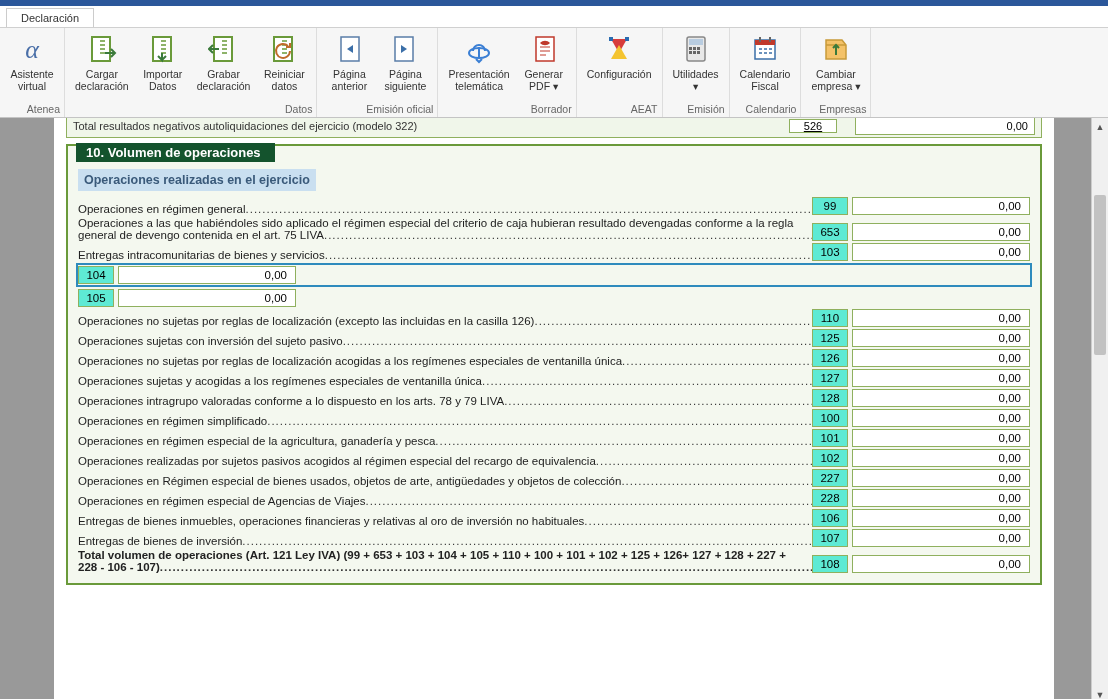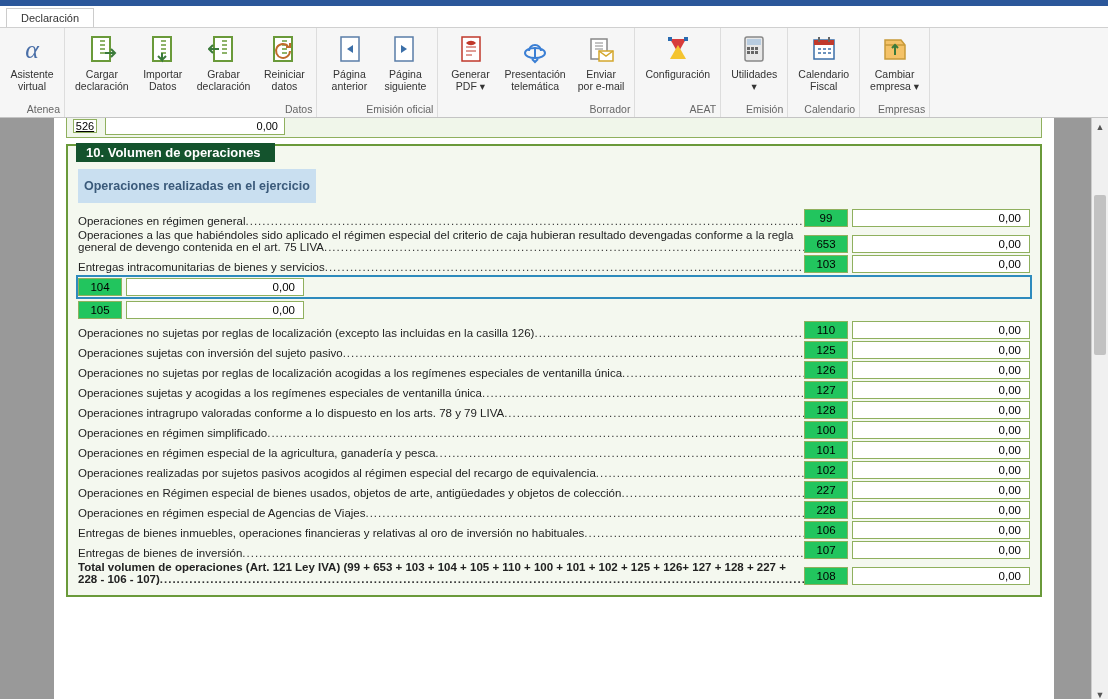--- a/index.html
+++ b/index.html
@@ -12,33 +12,33 @@
 .rgroup { border-right: 1px solid #ddd; padding: 2px 4px 0 4px; display: flex; flex-direction: column; align-items: center; }
 .rgroup-items { display: flex; flex: 1; gap: 0; }
 .rbtn { display: flex; flex-direction: column; align-items: center; padding: 2px 6px; font-size: 10.5px; color: #333; text-align: center; min-width: 56px; cursor: pointer; }
 .rbtn .icon { width: 34px; height: 34px; margin-bottom: 2px; display: flex; align-items: center; justify-content: center; }
 .rbtn .lbl { line-height: 1.15; white-space: pre-line; }
 .rgroup-name { font-size: 10.5px; color: #666; padding: 1px 0 2px; text-align: right; width: 100%; }
 .content-area { background: #999; height: 585px; display: flex; justify-content: center; overflow: hidden; position: relative; }
 .page { background: #fff; width: 1000px; margin-top: -4px; padding: 0 12px 12px; }
 .prev-total-row { display:flex; align-items:center; border:1px solid #8FB05E; background:#f0f6ea; padding:2px 6px; margin:0 0 6px 0; }
 .prev-total-row .ptxt { flex:1; font-size:11px; color:#333; }
-.prev-total-row .pcell { width:24px; border:1px solid #8FB05E; background:#fff; text-align:center; font-size:11px; margin-right:8px;text-decoration:underline; }
+.prev-total-row .pcell { width:48px; border:1px solid #8FB05E; background:#fff; text-align:center; font-size:11px; margin-right:18px;text-decoration:underline; }
 .prev-total-row .pval { width:180px; border:1px solid #8FB05E; background:#fff; text-align:right; padding:2px 6px; font-size:11px; }
 .section-box { border: 2px solid #6a9a3a; background: #f4f8ef; padding: 0; position: relative; }
 .section-title-wrap { position: relative; top: -3px; }
 .section-title { display: inline-block; background: #14532d; color: #fff; font-weight: bold; padding: 2px 14px 2px 10px; font-size: 13px; margin-left: 8px; }
 .section-body { padding: 4px 10px 8px; }
-.subhead { background: #c9dff0; color: #3a5a7a; font-weight: bold; padding: 10px 6px; font-size: 12.5px; margin-bottom: 4px; display:inline-block; }
+.subhead { background: #c9dff0; color: #3a5a7a; font-weight: bold; padding: 4px 6px; font-size: 12.5px; margin-bottom: 4px; display:inline-block; }
 .row { display: flex; align-items: flex-end; margin: 2px 0; }
 .row.highlight { border:2px solid #2e8bbd; padding:1px 0; margin:1px -2px; }
 .row .desc { flex: 1; font-size: 11.5px; color: #222; position: relative; overflow: hidden; white-space: normal; padding-right: 6px; }
 .row .desc::after { content: "......................................................................................................................................................................................................................................................................................................."; position: absolute; letter-spacing: 1px; color: #333; }
 .row.total .desc { font-weight: bold; }
-.cell { width: 44px; border: 1px solid #8FB05E; background: #22c55e; text-align: center; font-size: 11.5px; padding: 2px 0; margin-right: 4px; }
+.cell { width: 36px; border: 1px solid #8FB05E; background: #5eead4; text-align: center; font-size: 11.5px; padding: 2px 0; margin-right: 4px; }
 .val { width: 178px; border: 1px solid #8FB05E; background: #fff; text-align: right; padding: 2px 8px; font-size: 11.5px; }
 .scrollbar { position: absolute; right: 0; top: 0; bottom: 0; width: 17px; background: #f0f0f0; border-left: 1px solid #ccc; display:flex; flex-direction:column; }
 .scrollbar .arrow { height:17px; display:flex; align-items:center; justify-content:center; font-size:9px; color:#555; }
 .scrollbar .track { flex:1; position:relative; }
 .scrollbar .thumb { position:absolute; left:2px; right:2px; top:60px; height:160px; background:#c2c2c2; border-radius:2px; }
 svg { display:block; }
 </style>
 </head>
 <body>
 
@@ -135,50 +135,38 @@
 siguiente</div>
           </div>
         </div>
         <div class="rgroup-name">Emisión oficial</div>
       </div>
       <div class="rgroup">
         <div class="rgroup-items">
           <div class="rbtn">
             <div class="icon">
               <svg width="32" height="32">
+                <path d="M10 18a6 6 0 0 1 12 0" fill="none" stroke="#3b7fd4" stroke-width="2"></path>
+                <ellipse cx="16" cy="20" rx="10" ry="5" fill="none" stroke="#3b7fd4" stroke-width="2"></ellipse>
+                <path d="M16 14v10M13 26l3 3 3-3" stroke="#3b7fd4" stroke-width="2" fill="none"></path>
+              </svg>
+            </div>
+            <div class="lbl">Presentación
+telemática</div>
+          </div>
+          <div class="rbtn">
+            <div class="icon">
+              <svg width="32" height="32">
                 <rect x="8" y="4" width="18" height="24" fill="#fff" stroke="#c0392b" stroke-width="1.5"></rect>
                 <path d="M12 10c3-3 7-3 10 0-3 3-7 3-10 0z" fill="#c0392b"></path>
                 <path d="M12 14h10M12 18h10M12 22h6" stroke="#c0392b" stroke-width="1"></path>
               </svg>
             </div>
             <div class="lbl">Generar
 PDF ▾</div>
-          </div>
-          <div class="rbtn">
-            <div class="icon">
-              <svg width="32" height="32">
-                <path d="M10 18a6 6 0 0 1 12 0" fill="none" stroke="#3b7fd4" stroke-width="2"></path>
-                <ellipse cx="16" cy="20" rx="10" ry="5" fill="none" stroke="#3b7fd4" stroke-width="2"></ellipse>
-                <path d="M16 14v10M13 26l3 3 3-3" stroke="#3b7fd4" stroke-width="2" fill="none"></path>
-              </svg>
-            </div>
-            <div class="lbl">Presentación
-telemática</div>
-          </div>
-          <div class="rbtn">
-            <div class="icon">
-              <svg width="32" height="32">
-                <rect x="6" y="6" width="16" height="20" fill="#fff" stroke="#888" stroke-width="1.5"></rect>
-                <path d="M10 10h8M10 13h8M10 16h8" stroke="#888"></path>
-                <rect x="14" y="18" width="14" height="10" fill="#fff" stroke="#d4a72c" stroke-width="1.5"></rect>
-                <path d="M14 18l7 5 7-5" stroke="#d4a72c" fill="none" stroke-width="1.5"></path>
-              </svg>
-            </div>
-            <div class="lbl">Enviar
-por e-mail</div>
           </div>
         </div>
         <div class="rgroup-name">Borrador</div>
       </div>
       <div class="rgroup">
         <div class="rgroup-items">
           <div class="rbtn">
             <div class="icon">
               <svg width="32" height="32">
                 <path d="M8 6l8 14 8-14z" fill="#d73c3c"></path>
@@ -245,20 +233,21 @@
             <div class="lbl">Cambiar
 empresa ▾</div>
           </div>
         </div>
         <div class="rgroup-name">Empresas</div>
       </div>
     </div>
   <div class="content-area">
     <div class="page">
       <div class="prev-total-row">
+        <div class="ptxt">Total resultados negativos autoliquidaciones del ejercicio (modelo 322)</div>
         <div class="pcell">526</div>
         <div class="pval">0,00</div>
       </div>
       <div class="section-box">
         <div class="section-title-wrap">
           <span class="section-title">10. Volumen de operaciones</span>
         </div>
         <div class="section-body">
           <div><span class="subhead">Operaciones realizadas en el ejercicio</span></div>
           <div id="rows">

